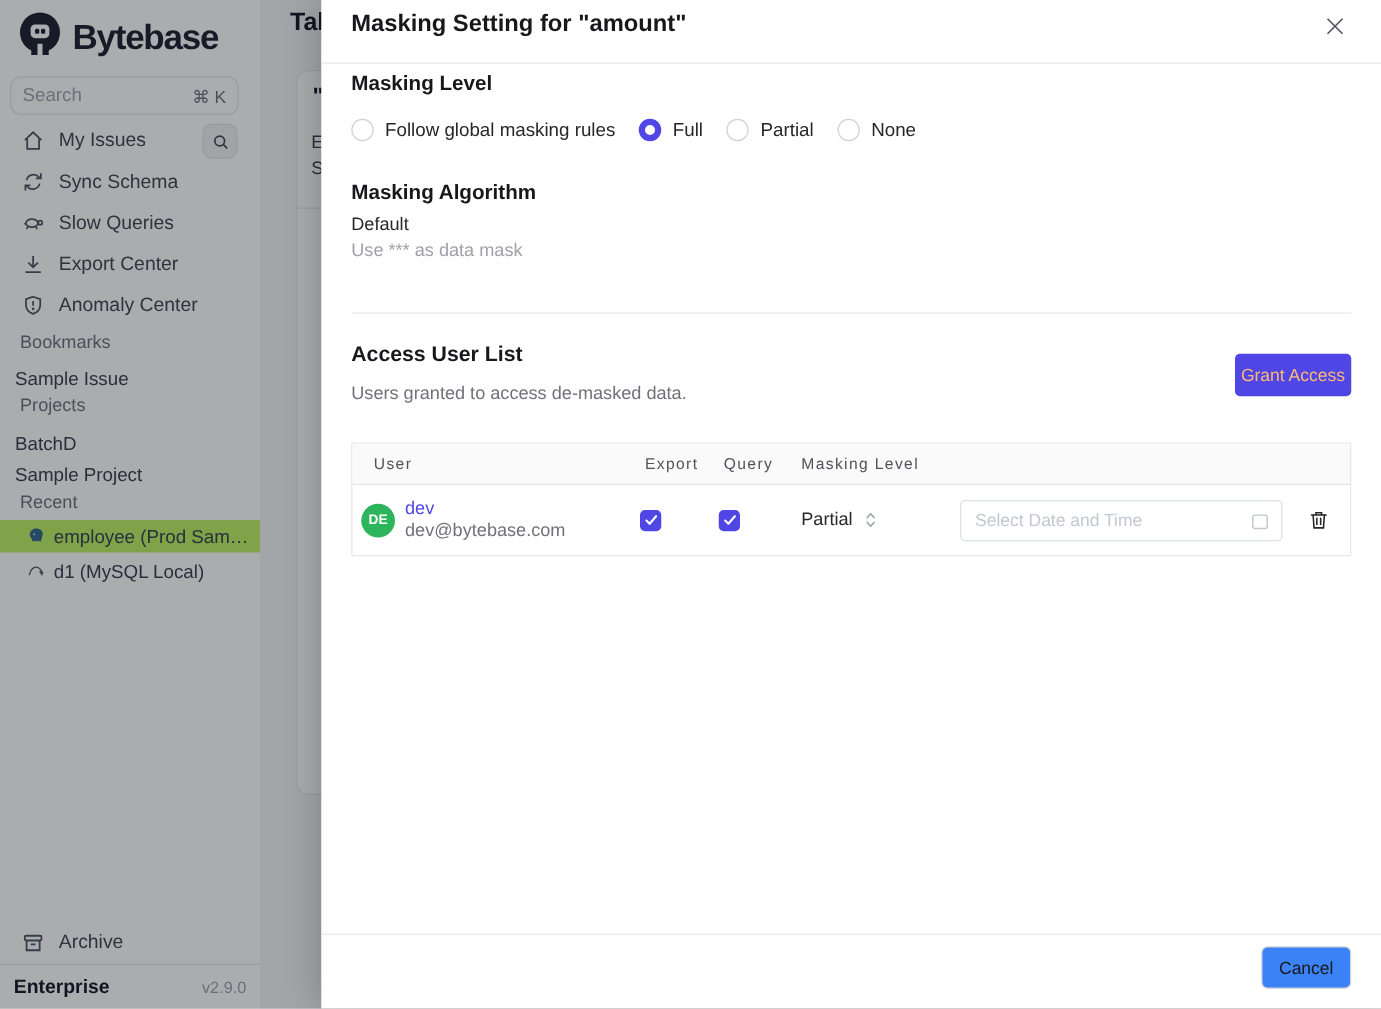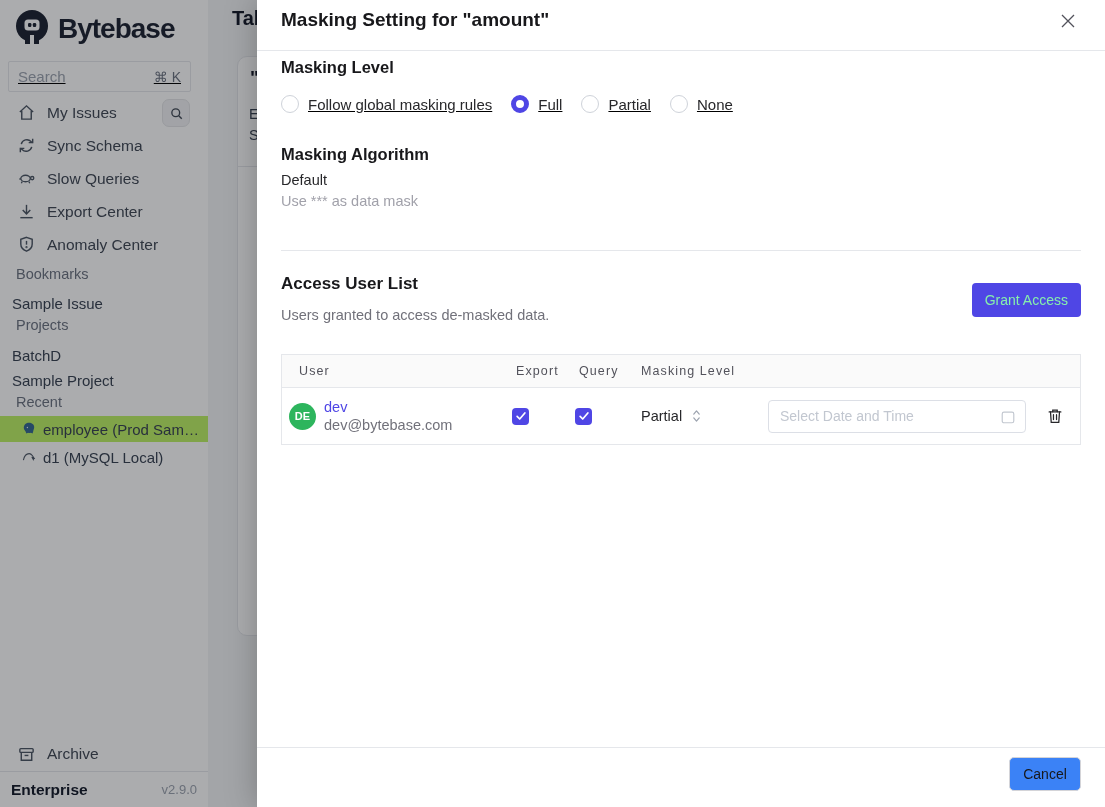--- a/index.html
+++ b/index.html
@@ -3,21 +3,21 @@
 <meta charset="utf-8">
 <style>
   * { margin:0; padding:0; box-sizing:border-box; }
   body { font-family:"Liberation Sans", sans-serif; background:#555; }
   .screen { position:relative; width:1105px; height:807px; overflow:hidden; background:#fff; }
 
   
   .sidebar { position:absolute; left:0; top:0; width:208px; height:100%; background:#fff; z-index:1; }
   .logo { position:absolute; left:13px; top:8px; display:flex; align-items:center; gap:7px; }
   .logo-text { font-size:28px; font-weight:800; letter-spacing:-1px; color:#1b2130; }
-  .search-box { position:absolute; left:8px; top:61px; width:183px; height:31px; border:1px solid #e5e7eb; border-radius:2px; display:flex; align-items:center; padding:0 9px; background:#fff;text-decoration:underline; }
+  .search-box { position:absolute; left:8px; top:61px; width:183px; height:31px; border:1px solid #e5e7eb; border-radius:9px; display:flex; align-items:center; padding:0 9px; background:#fff; }
   .search-box input { flex:1; min-width:0; border:none; outline:none; font-size:15px; color:#374151; font-family:inherit; background:transparent; }
   .search-box input::placeholder { color:#9ca3af; }
   .search-shortcut { font-size:14px; color:#6b7280; white-space:nowrap; }
   .search-fab { position:absolute; left:162px; top:99px; width:28px; height:28px; background:#f1f2f4; border:1px solid #e3e4e7; border-radius:7px; display:flex; align-items:center; justify-content:center; color:#3f4754; }
   .nav { position:absolute; left:0; top:96px; width:100%; }
   .nav-item { height:33px; display:flex; align-items:center; gap:11px; padding-left:17px; font-size:15.5px; color:#3f4754; cursor:pointer; }
   .nav-item .ic { width:19px; height:19px; flex:0 0 19px; color:#4b5563; }
   .side-label { position:absolute; left:16px; font-size:14.5px; color:#6b7280; }
   .side-item { position:absolute; left:0; width:100%; height:24px; display:flex; align-items:center; padding-left:12px; font-size:15px; color:#374151; cursor:pointer; }
   .side-item.db { height:26px; padding-left:21px; gap:6px; white-space:nowrap; overflow:hidden; }
@@ -38,31 +38,31 @@
   .card-divider { position:absolute; left:0; top:109px; width:100%; border-top:1px solid #e5e7eb; }
 
   
   .overlay { position:absolute; inset:0; background:rgba(13,16,23,0.35); z-index:5; }
   .modal { position:absolute; left:257px; top:0; width:848px; height:807px; background:#fff; z-index:10; box-shadow:0 0 30px rgba(0,0,0,0.25); }
   .modal-title { position:absolute; left:24px; top:9px; font-size:19px; font-weight:600; color:#18181b; }
   .modal-close { position:absolute; top:11px; right:27px; width:20px; height:20px; color:#52525b; cursor:pointer; }
   .modal-hdiv { position:absolute; left:0; top:50px; width:100%; border-top:1px solid #e5e7eb; }
 
   .sec-heading { position:absolute; left:24px; font-size:16.5px; font-weight:600; color:#18181b; }
-  .radio-row { position:absolute; left:24px; top:95px; display:flex; align-items:center; gap:19px;text-decoration:underline; }
+  .radio-row { position:absolute; left:24px; top:95px; display:flex; align-items:center; gap:19px; }
   .radio-opt { display:flex; align-items:center; gap:9px; cursor:pointer; }
   .radio { width:18px; height:18px; border-radius:50%; border:1px solid #cfd3da; background:#fff; flex:0 0 18px; }
   .radio.checked { border:5.5px solid #4f46e5; }
   .radio-label { font-size:15px; color:#27272a; }
 
   .alg-name { position:absolute; left:24px; top:172px; font-size:14.5px; color:#27272a; }
   .alg-desc { position:absolute; left:24px; top:193px; font-size:14.5px; color:#a1a1aa; }
   .body-div1 { position:absolute; left:24px; right:24px; top:250px; border-top:1px solid #e5e7eb; }
   .access-sub { position:absolute; left:24px; top:307px; font-size:14.5px; color:#71717a; }
-  .grant-btn { position:absolute; right:24px; top:283px; height:34px; padding:0 13px; background:#4f46e5; color:#86efac; font-size:14px; font-family:inherit; border:none; border-radius:4px; cursor:pointer; }
+  .grant-btn { position:absolute; right:24px; top:283px; height:34px; padding:0 5px; background:#4f46e5; color:#fdba74; font-size:14px; font-family:inherit; border:none; border-radius:4px; cursor:pointer; }
 
   .utable { position:absolute; left:24px; top:354px; width:800px; border:1px solid #e5e7eb; background:#fff; }
   .tbl-head, .tbl-row { display:grid; grid-template-columns:217px 63px 62px 127px 276px 55px; align-items:center; }
   .tbl-head { height:33px; background:#fafafa; border-bottom:1px solid #e5e7eb; }
   .th { font-size:12.5px; letter-spacing:1.1px; color:#52525b; padding-left:17px; white-space:nowrap; }
   .tbl-row { height:56px; }
   .cell-user { display:flex; align-items:center; gap:8px; padding-left:7px; }
   .avatar { width:27px; height:27px; border-radius:50%; background:#2db55d; color:#fff; font-size:11px; font-weight:700; display:flex; align-items:center; justify-content:center; flex:0 0 27px; }
   .uname { font-size:14.5px; color:#4f46e5; line-height:18px; cursor:pointer; }
   .uemail { font-size:14.5px; color:#71717a; line-height:18px; }

